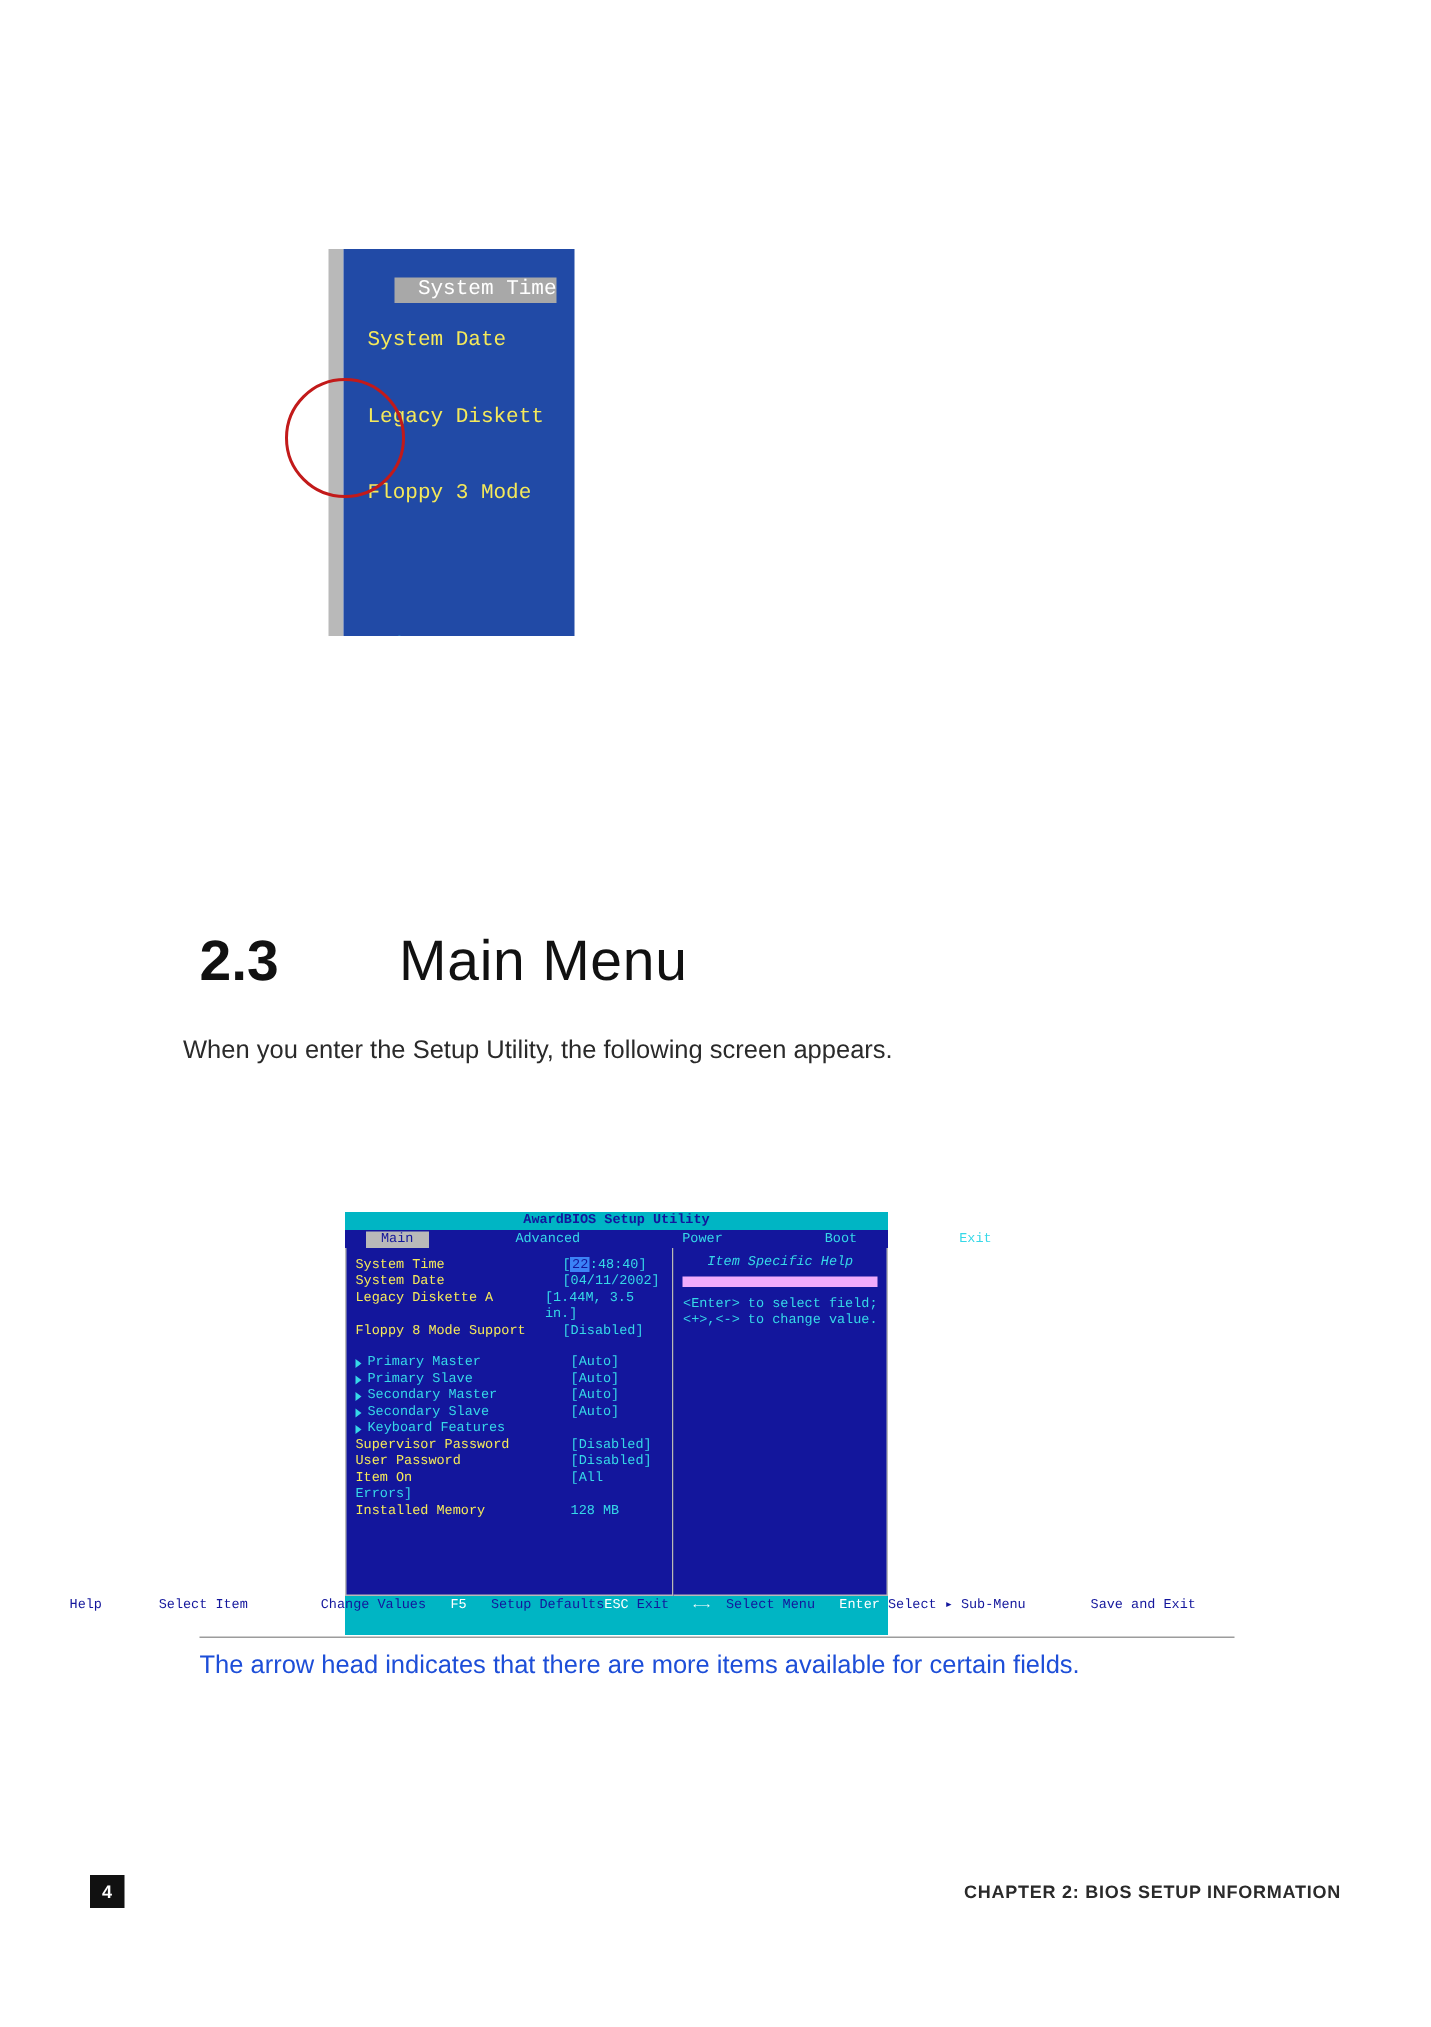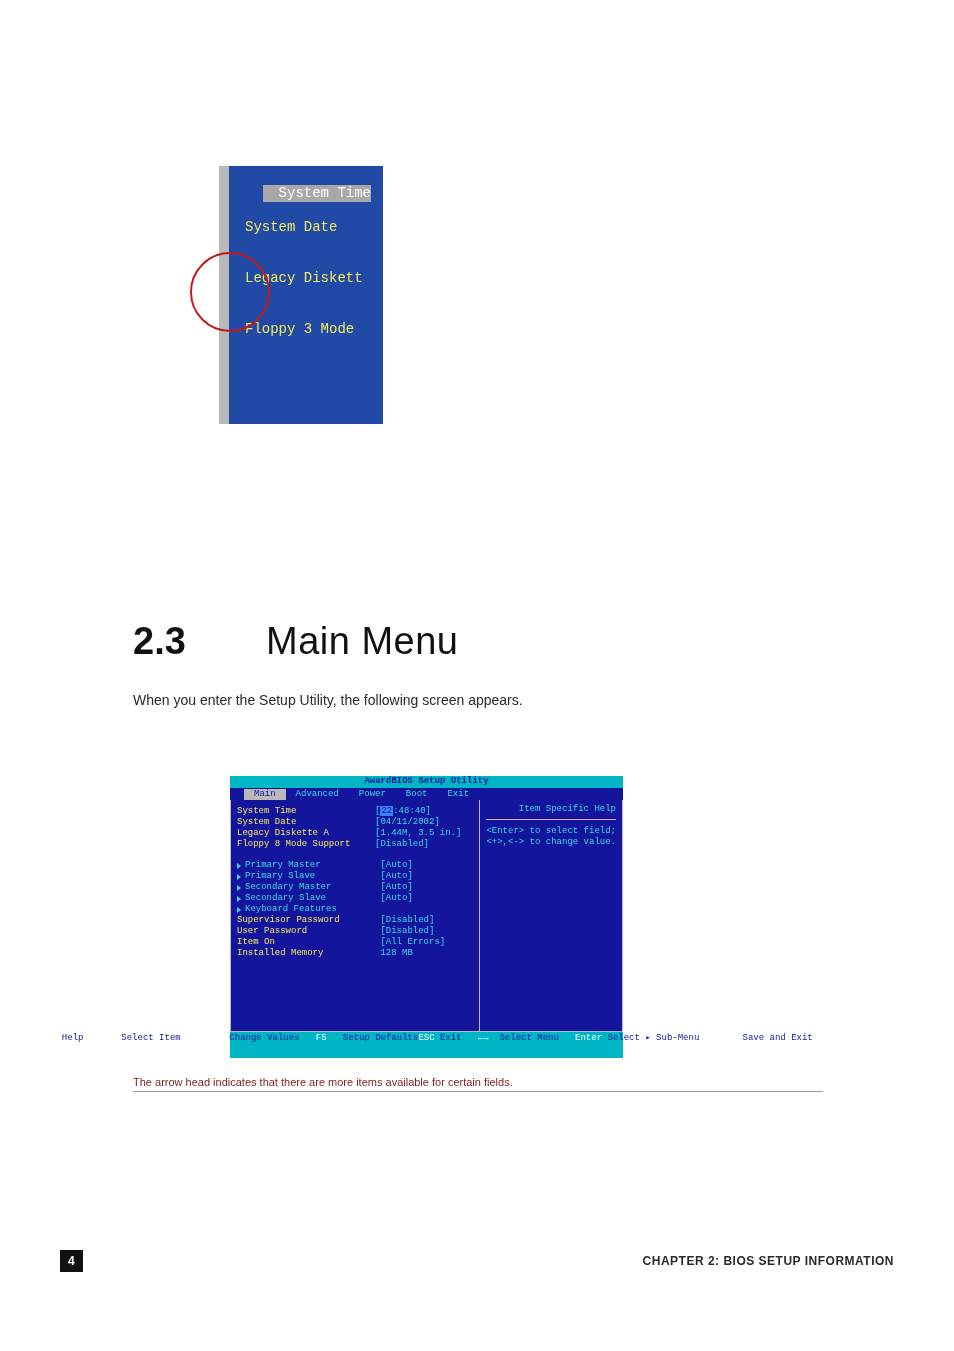--- a/index.html
+++ b/index.html
@@ -81,54 +81,55 @@
     top: 620px;
     font-family: Impact, "Arial Narrow", Arial, sans-serif;
     font-weight: 400;
     font-size: 38px;
     letter-spacing: 0.5px;
     color: #111;
     margin-left: 44px;
   }
   .section-desc {
     position: absolute;
-    left: 133px;
+    left: 122px;
     top: 690px;
     width: 690px;
-    font-size: 14px;
+    font-size: 17px;
     line-height: 20px;
     color: #2a2a2a;
   }
 
   
   .bios {
     position: absolute;
     left: 230px;
-    top: 776px;
-    width: 393px;
+    top: 808px;
+    width: 362px;
     height: 282px;
     font-family: "Courier New", monospace;
     font-size: 9px;
     line-height: 11px;
     color: #fff;
     background: #000;
   }
   .bios .banner {
     background: #00b5c4;
     color: #13169c;
     text-align: center;
     font-weight: bold;
     height: 12px;
   }
   .bios .tabs {
     background: #13169c;
     height: 12px;
     display: flex;
     align-items: center;
     padding-left: 14px;
+    gap: 48px;
   }
   .bios .tab {
     color: #36d8e8;
     padding: 0 10px;
   }
   .bios .tab.active {
     background: #b9b9b9;
     color: #13169c;
     padding: 0 10px;
   }
@@ -147,24 +148,25 @@
   .bios .right-pane {
     flex: 1;
     background: #13169c;
     border: 1px solid #b9b9b9;
     border-left: none;
     border-top: none;
     padding: 4px 6px;
   }
   .bios .right-title {
     color: #36d8e8;
-    text-align: right;
-    border-bottom: 1px solid #f0abfc;
+    text-align: center;
+    border-bottom: 7px solid #f0abfc;
     padding-bottom: 4px;
     margin-bottom: 6px;
+    font-style: italic;
   }
   .bios .right-body { color: #36d8e8; white-space: pre; }
 
   .bios .field-row {
     display: flex;
     color: #f5e95a;
   }
   .bios .field-row .lbl { width: 138px; }
   .bios .field-row .val { color: #36d8e8; }
   .bios .field-row .val .hl {
@@ -202,24 +204,24 @@
   .foot-line {
     position: absolute;
     left: 133px;
     top: 1091px;
     width: 690px;
     border-top: 1px solid #9c9c9c;
   }
   .foot-text {
     position: absolute;
     left: 133px;
-    top: 1076px;
+    top: 1100px;
     width: 690px;
-    font-size: 11px;
-    color: #7f1d1d;
+    font-size: 17px;
+    color: #1d4ed8;
   }
 
   
   .page-footer {
     position: absolute;
     left: 60px;
     right: 60px;
     top: 1250px;
     display: flex;
     justify-content: space-between;

